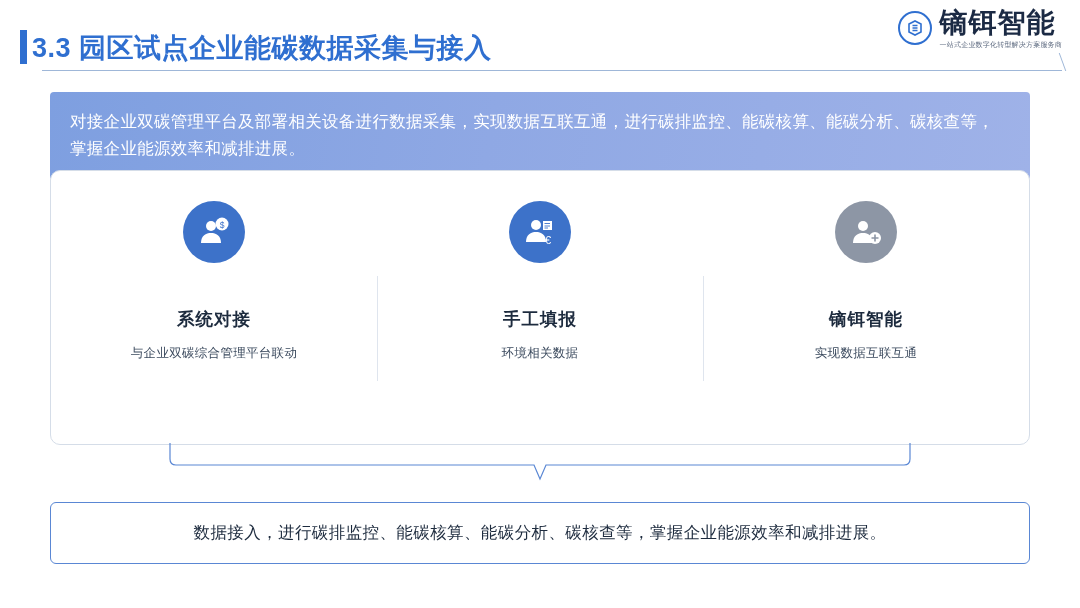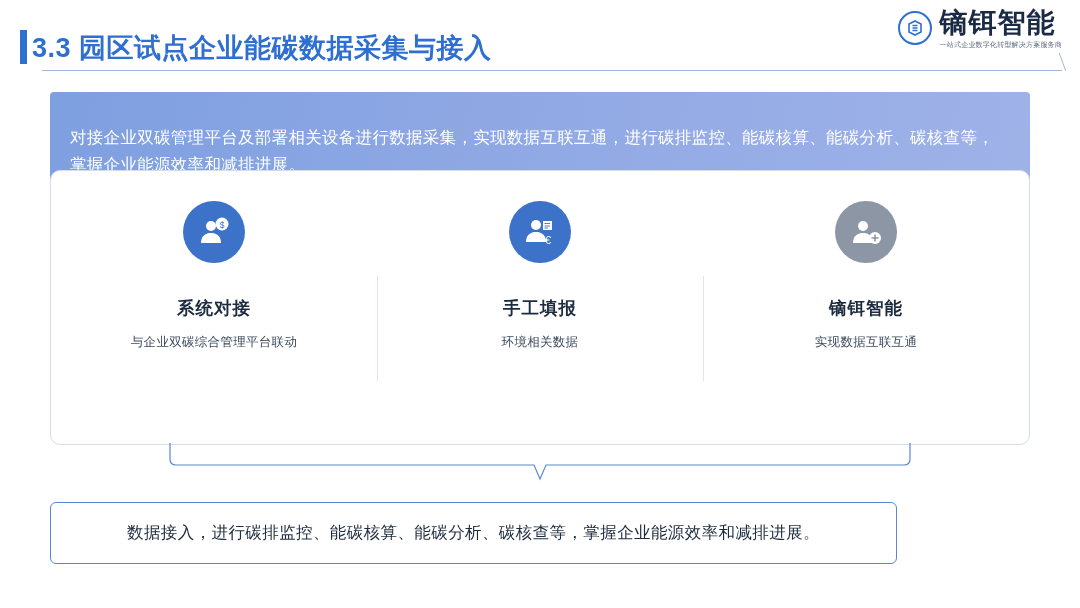--- a/index.html
+++ b/index.html
@@ -100,21 +100,21 @@
     margin-top: 2px;
   }
 
   
   .intro {
     position: absolute;
     left: 50px;
     top: 92px;
     width: 980px;
     box-sizing: border-box;
-    padding: 32px 20px 18px 20px;
+    padding: 16px 20px 18px 20px;
     background: linear-gradient(100deg, #7e9fe0 0%, #8fa8e4 45%, #9fb2e8 100%);
     border-radius: 4px;
     color: #ffffff;
     font-size: 16.5px;
     line-height: 1.65;
     letter-spacing: 0.3px;
   }
 
   
   .card {
@@ -151,21 +151,21 @@
     height: 62px;
     border-radius: 50%;
     display: flex;
     align-items: center;
     justify-content: center;
     position: relative;
   }
   .circle.blue { background: #3d72c9; }
   .circle.grey { background: #8d96a5; }
   .col-title {
-    margin-top: 33px;
+    margin-top: 44px;
     font-size: 17.5px;
     font-weight: bold;
     color: #1d2b3e;
     letter-spacing: 1px;
   }
   .col-desc {
     margin-top: 14px;
     font-size: 12.5px;
     color: #3b4a5e;
     letter-spacing: 0.3px;
@@ -178,21 +178,21 @@
     top: 443px;
     width: 980px;
     height: 60px;
   }
 
   
   .footer {
     position: absolute;
     left: 50px;
     top: 502px;
-    width: 847px;
+    width: 980px;
     height: 62px;
     box-sizing: border-box;
     border: 1px solid #5a87d4;
     border-radius: 6px;
     display: flex;
     align-items: center;
     justify-content: center;
     font-size: 16.5px;
     color: #1d2b3e;
     letter-spacing: 0.4px;

